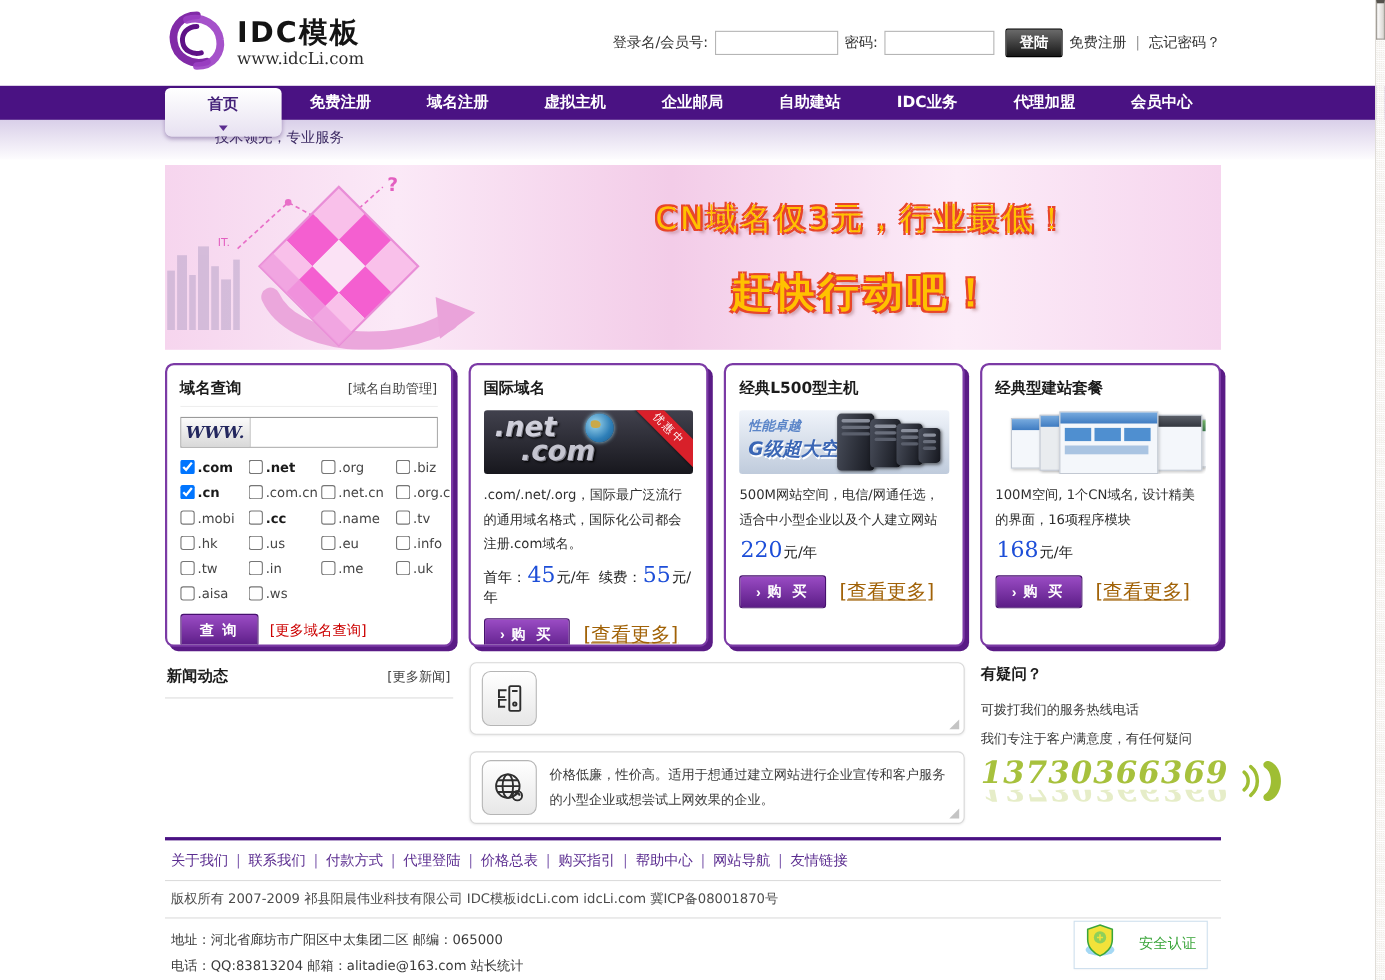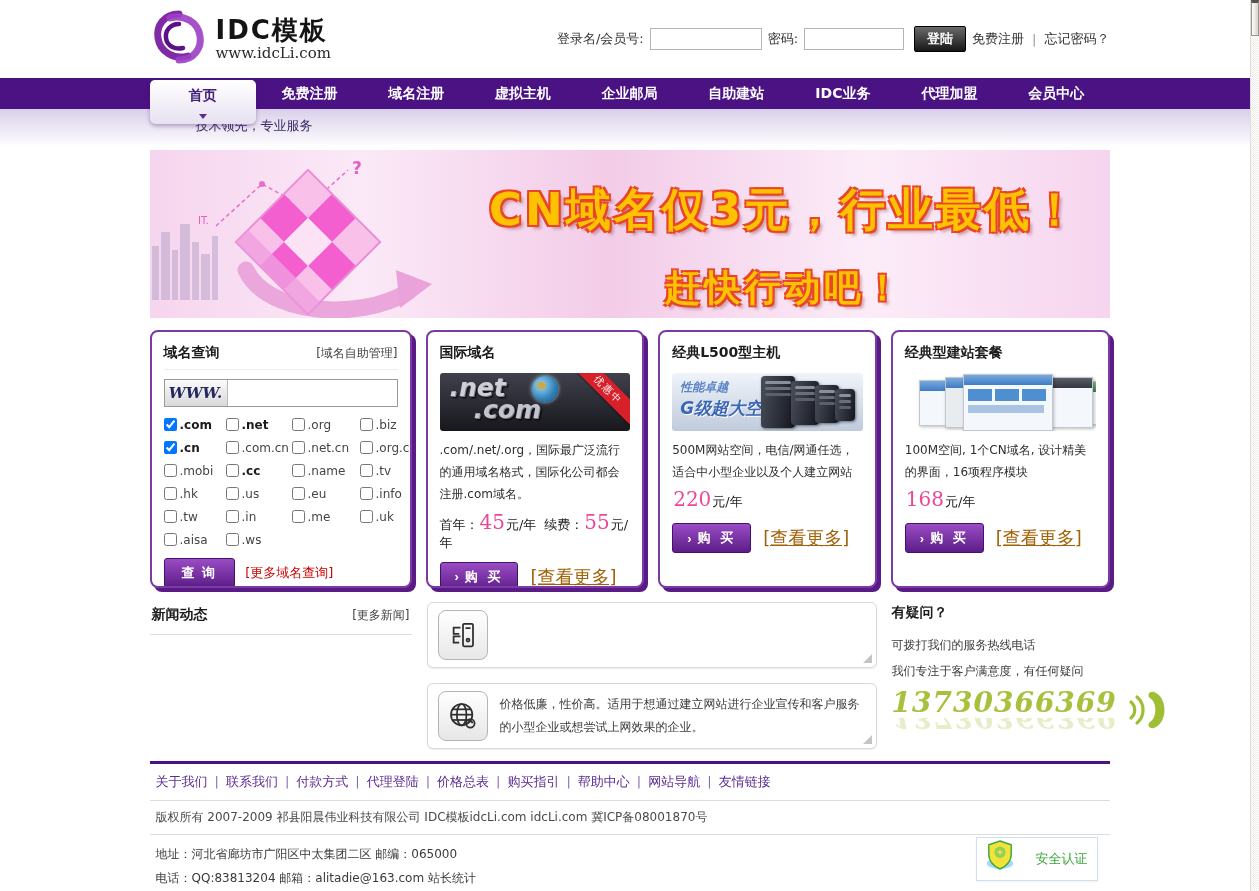--- a/index.html
+++ b/index.html
@@ -36,21 +36,21 @@
     width:0;height:0;border-left:4px solid transparent;border-right:4px solid transparent;border-top:5px solid #5b2d90;
   }
   .subnav{height:36px;background:linear-gradient(#d9cfe9,#fdfcfe);}
   .subnav .tagline{padding-left:46px;line-height:34px;font-size:13px;font-weight:normal;color:#3c2a63;}
 
   
   .banner{margin-top:5px;height:168px;position:relative;overflow:hidden;
     background:linear-gradient(90deg,#f6d5ee 0%,#fbe9f7 22%,#f3cce8 48%,#fcecf8 75%,#f6d5ee 100%);}
   .banner-art{position:absolute;left:0;top:0;}
   .banner-text{position:absolute;left:320px;right:10px;top:30px;text-align:center;}
-  .banner-l1{font-size:45px;font-weight:bold;color:#ffc200;letter-spacing:3px;
+  .banner-l1{font-size:28px;font-weight:normal;color:#ffc200;letter-spacing:3px;
     text-shadow:-2px -2px 0 #e8452a,2px -2px 0 #e8452a,-2px 2px 0 #e8452a,2px 2px 0 #e8452a,4px 4px 3px rgba(120,40,40,.35);}
   .banner-l2{margin-top:24px;font-size:36px;font-weight:bold;color:#ffc200;letter-spacing:4px;
     text-shadow:-2px -2px 0 #e8452a,2px -2px 0 #e8452a,-2px 2px 0 #e8452a,2px 2px 0 #e8452a,4px 4px 3px rgba(120,40,40,.35);}
 
   
   .products{margin-top:12px;display:flex;gap:14px;}
   .pbox{background:#fff;border:2px solid #7b3aa5;border-radius:8px;box-shadow:4px 4px 0 #5a1b86;
     padding:10px 12px;box-sizing:border-box;height:258px;overflow:hidden;}
   .pbox.first{width:262px;flex:none;}
   .pbox.rest{flex:1;}
@@ -102,21 +102,21 @@
   .win.w-main .wcell{width:24px;height:12px;background:#4f8fd0;}
   .win.w1{left:14px;top:7px;width:44px;height:44px;z-index:2;}
   .win.w2{left:40px;top:4px;width:40px;height:49px;z-index:3;background:#e9ecef;}
   .win.w3{left:146px;top:4px;width:40px;height:49px;z-index:3;}
   .win.w3 .whead{background:linear-gradient(#5a5f68,#33373f);}
   .win.w4{left:172px;top:8px;width:42px;height:42px;z-index:2;}
   .win.w4 .whead{background:linear-gradient(#7dbf6f,#3f7d4f);}
 
   .pdesc{font-size:12px;color:#2e2e2e;line-height:1.85;}
   .price-line{font-size:13px;color:#1d1d1d;margin:4px 0 10px;}
-  .price-num{font-family:"DejaVu Serif","Liberation Serif",serif;font-size:20px;color:#ec4899;padding:0 1px;}
+  .price-num{font-family:"DejaVu Serif","Liberation Serif",serif;font-size:20px;color:#1d4ed8;padding:0 1px;}
   .gap-l{margin-left:8px;}
   .pactions{display:flex;align-items:center;gap:12px;margin-top:2px;}
   .btn-buy{background:linear-gradient(#9a4cc4,#5c1d87);color:#fff;border:1px solid #46106e;border-radius:3px;
     padding:5px 14px;font-size:13px;font-weight:bold;cursor:pointer;letter-spacing:3px;display:flex;align-items:center;gap:6px;}
   .buy-arrow{font-size:13px;letter-spacing:0;}
   .more-link{color:#a16207;font-size:18px;cursor:pointer;text-decoration:underline;}
 
   
   .lower{margin-top:14px;display:flex;gap:15px;align-items:flex-start;}
   .news-col{width:262px;flex:none;}

